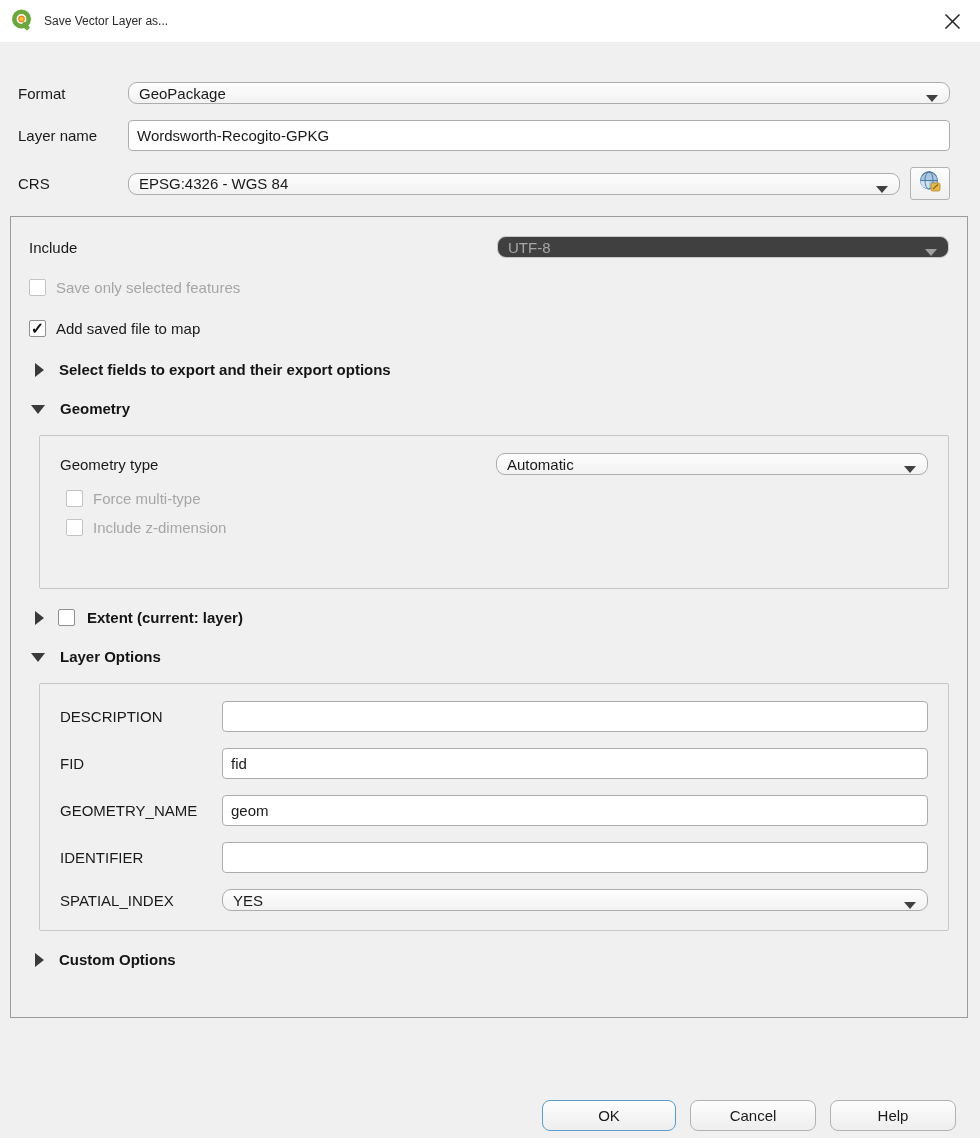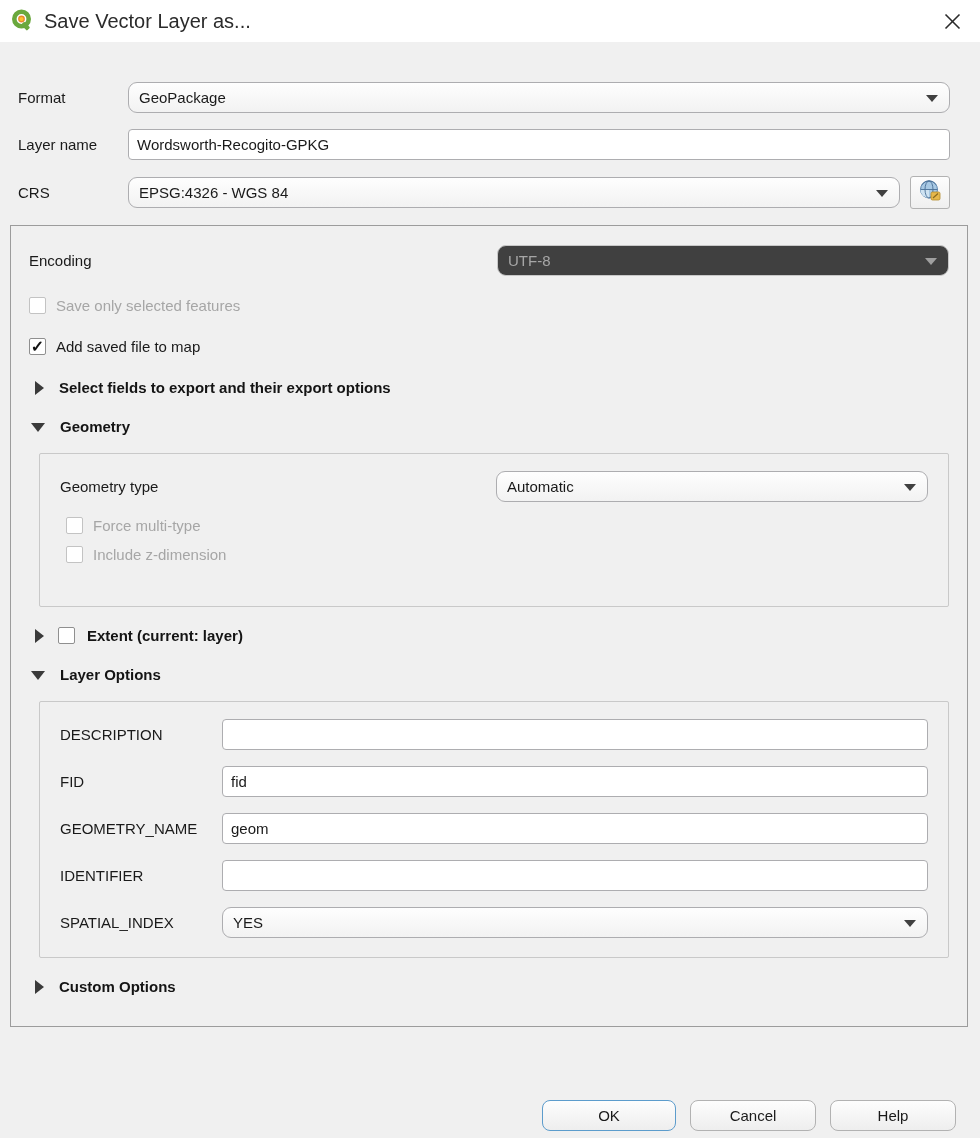--- a/index.html
+++ b/index.html
@@ -3,30 +3,30 @@
 <meta charset="utf-8">
 <style>
   * { box-sizing: border-box; }
   html,body { margin:0; padding:0; }
   body { font-family:"Liberation Sans", sans-serif; font-size:15px; color:#1a1a1a; background:#fff; }
 
   .dialog { position:relative; width:980px; height:1138px; background:#f0f0f0; overflow:hidden; }
 
   
   .titlebar { height:42px; background:#ffffff; display:flex; align-items:center; padding:0 14px 0 10px; }
-  .titlebar .title { margin-left:9px; font-size:20px; color:#2b2b2b; }
+  .titlebar .title { margin-left:9px; font-size:12px; color:#2b2b2b; }
   .close-btn { margin-left:auto; width:28px; height:28px; display:flex; align-items:center; justify-content:center; cursor:pointer; }
 
   
   .top-form { padding:40px 30px 0 18px; }
   .frow { display:flex; align-items:center; margin-bottom:16px; }
   .frow .lbl { width:110px; flex:0 0 110px; color:#1a1a1a; }
   .field-area { flex:1; display:flex; align-items:center; }
 
-  .combo { position:relative; flex:1; height:31px; display:flex; align-items:center;
+  .combo { position:relative; flex:1; height:22px; display:flex; align-items:center;
            background:linear-gradient(#fefefe,#f2f2f2); border:1px solid #adadb0; border-radius:9px;
            padding:0 32px 0 10px; cursor:default; }
   .combo .combo-text { white-space:nowrap; overflow:hidden; }
   .arrow-down { position:absolute; right:11px; top:12px; width:0; height:0;
                 border-left:6px solid transparent; border-right:6px solid transparent; border-top:7px solid #404040; }
   .combo.disabled { background:#404040; border-color:#c8c8c8; color:#a6a6a6; }
   .combo.disabled .arrow-down { border-top-color:#9f9f9f; }
 
   .tinput { height:31px; border:1px solid #adadb0; border-radius:4px; background:#fff;
             padding:0 8px; font:inherit; color:#1a1a1a; width:100%; outline:none; }
@@ -149,21 +149,21 @@
           </span>
         </div>
       </div>
     </div>
 
   </div>
 
   <div class="scrollarea">
 
     <div class="enc-row">
-      <span class="lbl">Encoding</span>
+      <span class="lbl">Include</span>
       <div class="combo disabled enc-combo">
         <span class="combo-text">UTF-8</span>
         <span class="arrow-down"></span>
       </div>
     </div>
 
     <div class="cb-row disabled">
       <span class="cbox disabled"></span>
       <span class="cb-label">Save only selected features</span>
     </div>

